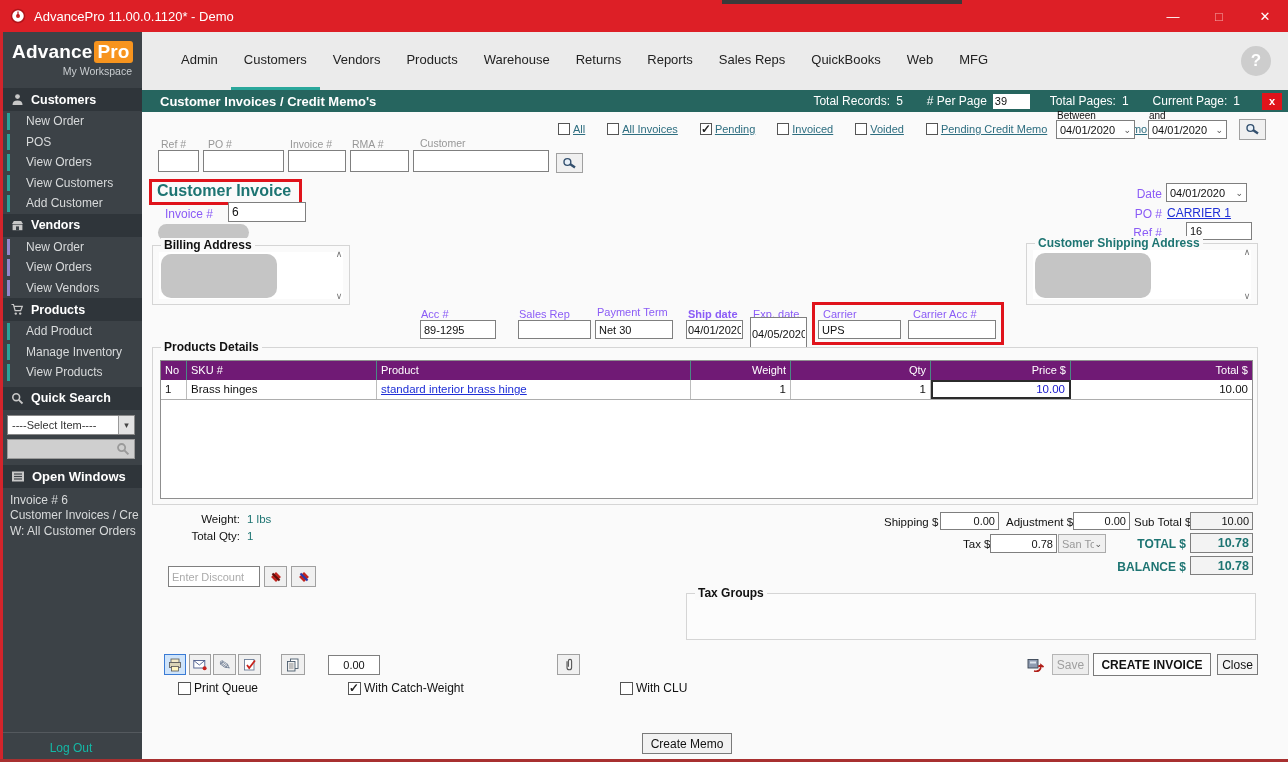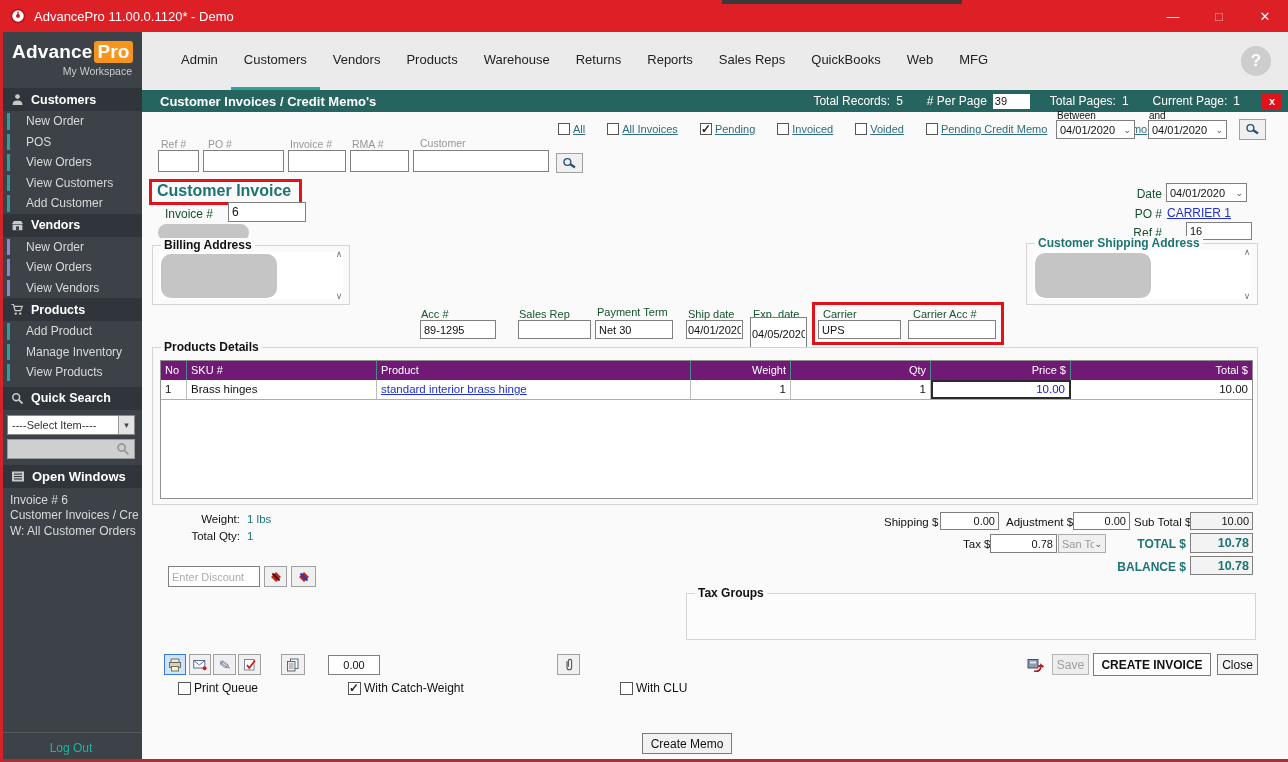--- a/index.html
+++ b/index.html
@@ -46,21 +46,21 @@
   .tbtitle { font-size:13px; font-weight:bold; }
   .tbright { margin-left:auto; display:flex; align-items:center; font-size:12px; gap:6px; }
   .tbval { margin-right:18px; }
   .perpage { width:37px; height:15px; background:#fff; color:#111; font-size:11px; border:none; padding:0 2px; margin-right:14px; }
   .redx { width:20px; height:17px; background:#E0131B; color:#fff; font-size:11px; font-weight:bold; display:flex; align-items:center; justify-content:center; margin:0 6px 0 16px; cursor:pointer; }
 
   
   .mainbg { position:absolute; left:142px; top:112px; width:1146px; height:650px; background:#FAFAFA; }
   .abs { position:absolute; }
   .lbl { font-size:10.5px; color:#979797; }
-  .ml { font-size:11px; color:#14532d; }
+  .ml { font-size:11px; color:#8b5cf6; }
   .tb { border:1px solid #7F7F7F; background:#fff; font-size:11px; font-family:"Liberation Sans",sans-serif; padding:0 3px; color:#111; }
   .tb.r { text-align:right; }
   .tb.ro { background:#F3F3F3; }
   .tealval { color:#1D7472 !important; font-weight:bold; font-size:12.5px; }
   .tb::placeholder { color:#ABABAB; }
   .sel { border:1px solid #7F7F7F; background:#fff; display:flex; align-items:center; font-size:11px; color:#111; padding:0 3px; cursor:pointer; }
   .sel .arr { margin-left:auto; color:#555; font-size:9px; }
   .sel.dis { background:#F0F0F0; color:#999; border-color:#ABABAB; }
   .cb { width:12px; height:12px; border:1px solid #555; background:#fff; display:inline-block; position:relative; flex:none; cursor:pointer; }
   .cb.checked::after { content:"✓"; position:absolute; left:0px; top:-2px; font-size:12px; font-weight:bold; color:#222; }
@@ -329,21 +329,21 @@
     <div class="blob" style="position:absolute; left:8px; top:9px; width:116px; height:45px;"></div>
     <div class="scrollarrows">
         <span>∧</span>
         <span>∨</span>
       </div>
   </div>
 
   <span class="abs ml" style="left:421px; top:308px;">Acc #</span>
   <span class="abs ml" style="left:519px; top:308px;">Sales Rep</span>
   <span class="abs ml" style="left:597px; top:306px;">Payment Term</span>
-  <span class="abs ml" style="left:688px; top:308px;">Ship date</span>
+  <span class="abs ml" style="left:688px; top:308px;font-weight:bold;">Ship date</span>
   <span class="abs ml" style="left:753px; top:308px;">Exp. date</span>
   <span class="abs ml" style="left:823px; top:308px;">Carrier</span>
   <span class="abs ml" style="left:913px; top:308px;">Carrier Acc #</span>
   <input class="abs tb" style="left: 420px; top: 320px; width: 76px; height: 19px;" value="89-1295">
   <input class="abs tb" style="left: 518px; top: 320px; width: 73px; height: 19px;" value="">
   <input class="abs tb" style="left: 595px; top: 320px; width: 78px; height: 19px;" value="Net 30">
   <input class="abs tb" style="left: 686px; top: 320px; width: 57px; height: 19px; padding: 0px 1px;" value="04/01/2020">
   <input class="abs tb" style="left: 750px; top: 317px; width: 57px; height: 33px; padding: 16px 1px;" value="04/05/2020">
   <input class="abs tb" style="left: 818px; top: 320px; width: 83px; height: 19px;" value="UPS">
   <input class="abs tb" style="left: 908px; top: 320px; width: 88px; height: 19px;" value="">

